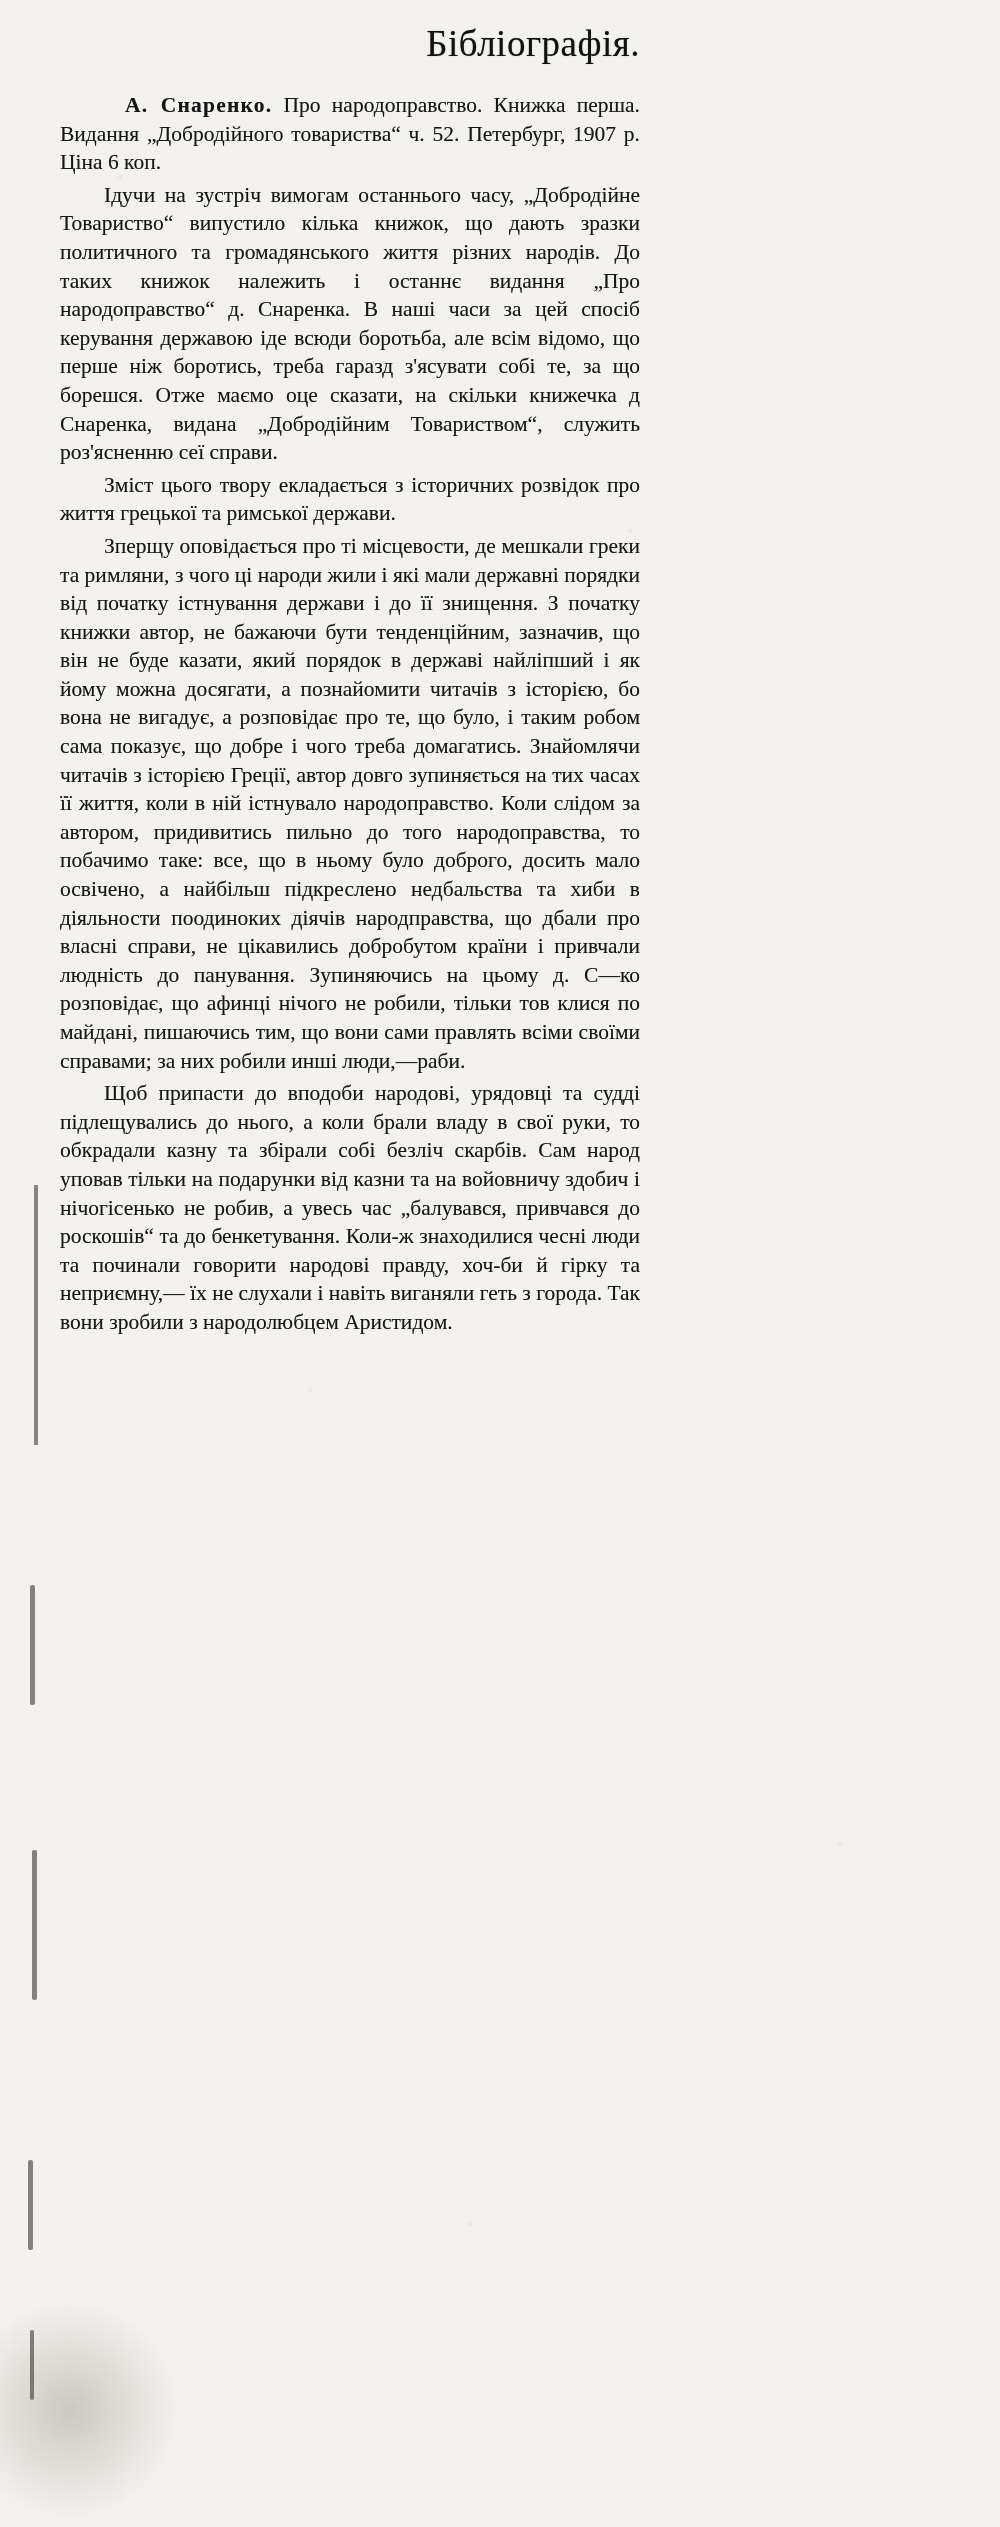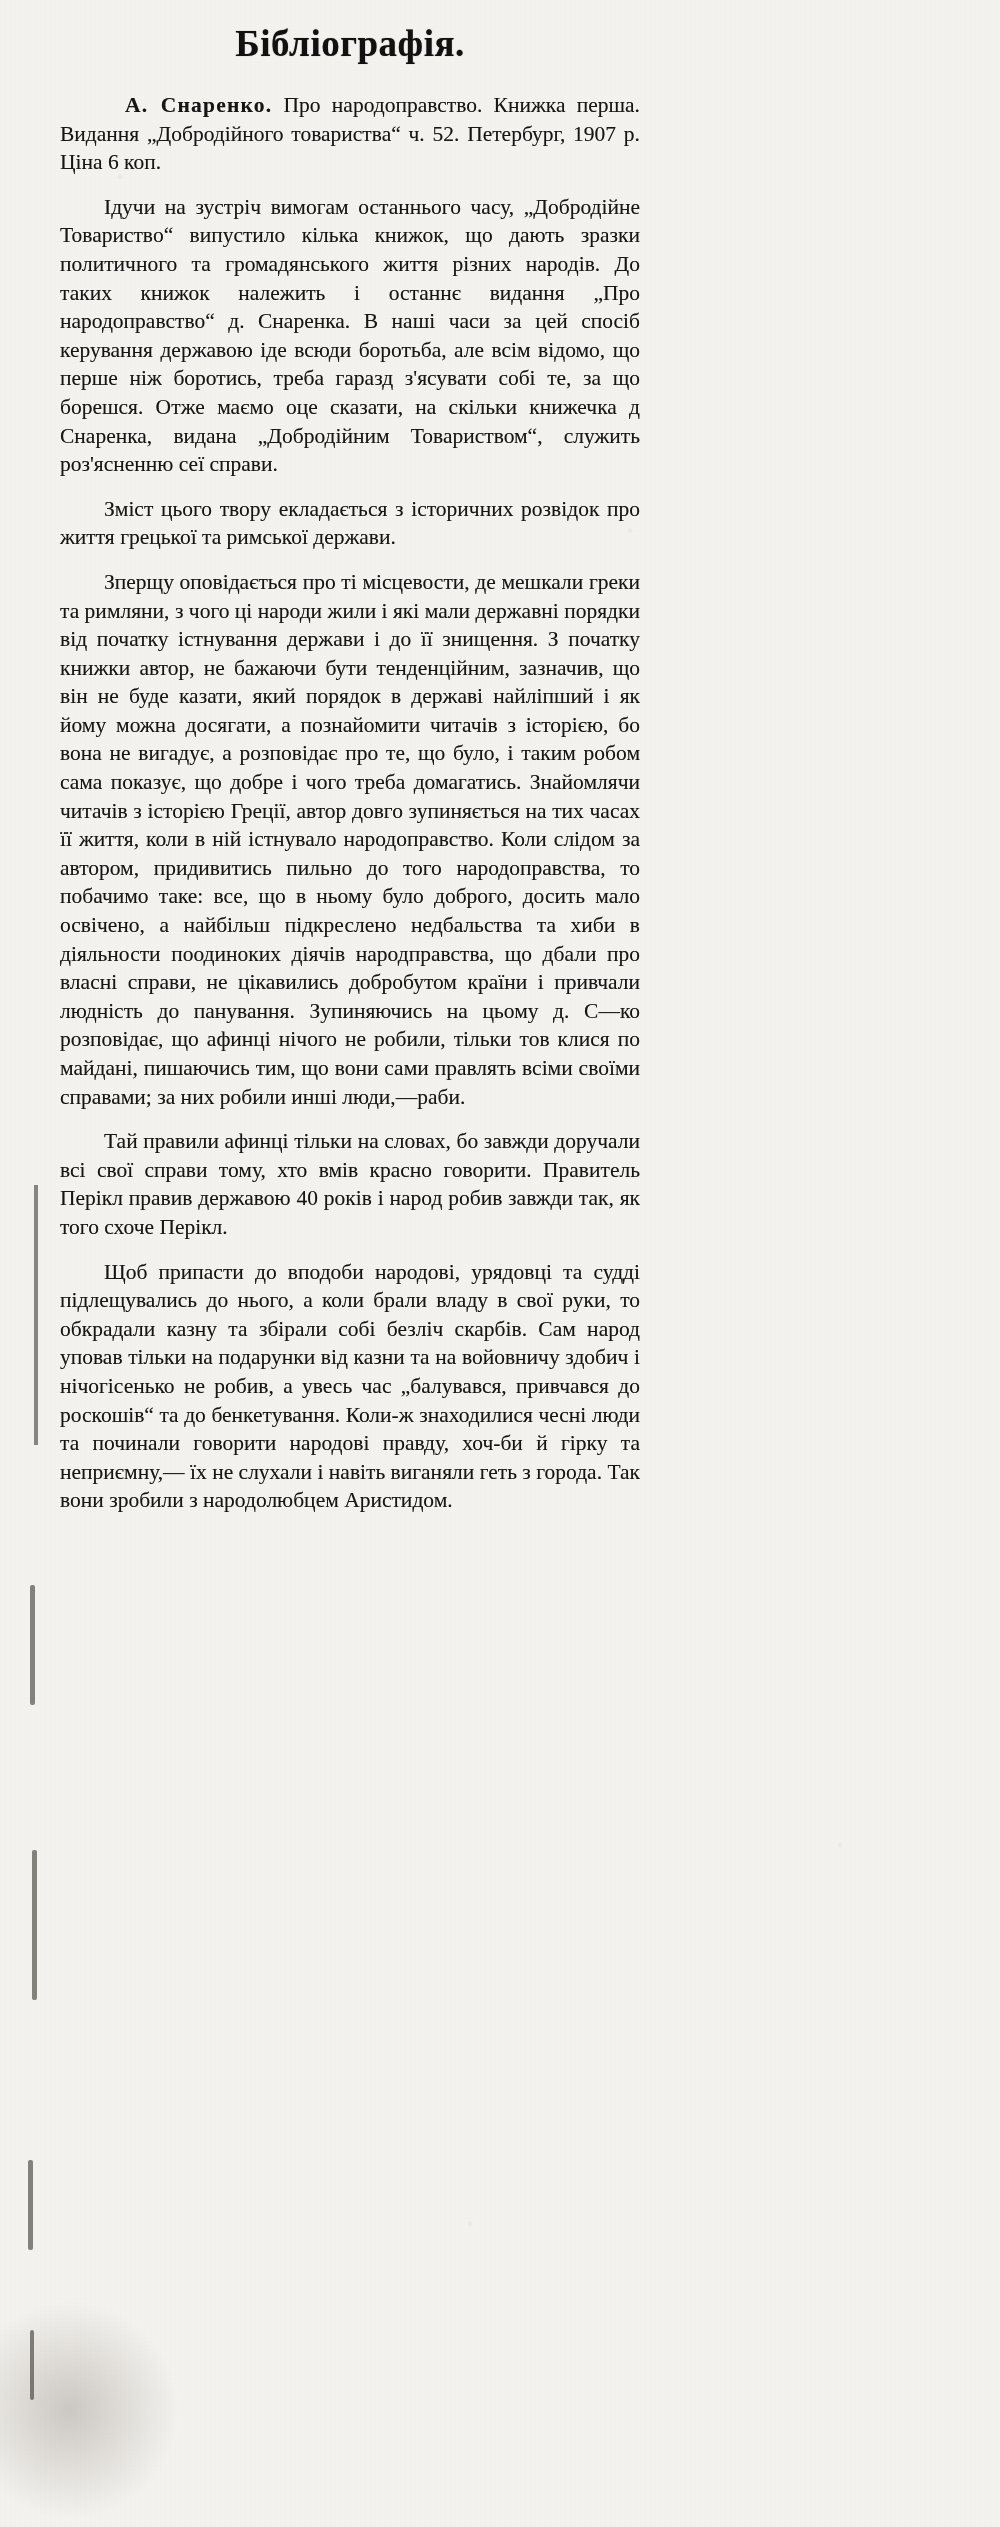--- a/index.html
+++ b/index.html
@@ -37,41 +37,41 @@
       repeating-linear-gradient(90deg, rgba(0,0,0,0.01) 0px, rgba(0,0,0,0.01) 1px, transparent 1px, transparent 5px);
   }
   .content {
     position: absolute;
     left: 60px;
     top: 0;
     width: 580px;
     padding-top: 22px;
   }
   .doc-title {
-    text-align: center;
+    text-align: right;
     font-family: "Liberation Serif", serif;
-    font-weight: bold;
+    font-weight: normal;
     font-size: 37px;
     letter-spacing: 0.5px;
     color: #111;
     margin: 0 0 26px 0;
     text-shadow: 0 0 1px rgba(0,0,0,0.45);
   }
   p.para {
     margin: 0 0 0 0;
     font-size: 21.5px;
     line-height: 1.33;
     text-align: justify;
     text-justify: inter-word;
     color: #161616;
     text-shadow: 0 0 0.6px rgba(0,0,0,0.35);
     hyphens: manual;
   }
   p.para + p.para {
-    margin-top: 16px;
+    margin-top: 4px;
   }
   .indent {
     text-indent: 44px;
   }
   .hanging {
     text-indent: 44px;
   }
   .bold-name {
     font-weight: bold;
     letter-spacing: 1.2px;
@@ -115,19 +115,18 @@
     <h1 class="doc-title">Бібліографія.</h1>
 
     <p class="para hanging"><span class="bold-name">А. Снаренко.</span><span> Про народоправство. Книжка перша. Видання „Добродійного товариства“ ч. 52. Петербург, 1907 р. Ціна 6 коп.</span></p>
 
     <p class="para indent">Ідучи на зустріч вимогам останнього часу, „Добродійне Товариство“ випустило кілька книжок, що дають зразки политичного та громадянського життя різних народів. До таких книжок належить і останнє видання „Про народоправство“ д. Снаренка. В наші часи за цей спосіб керування державою іде всюди боротьба, але всім відомо, що перше ніж боротись, треба гаразд з'ясувати собі те, за що борешся. Отже маємо оце сказати, на скільки книжечка д Снаренка, видана „Добродійним Товариством“, служить роз'ясненню сеї справи.</p>
 
     <p class="para indent">Зміст цього твору екладається з історичних розвідок про життя грецької та римської держави.</p>
 
     <p class="para indent">Зперщу оповідається про ті місцевости, де мешкали греки та римляни, з чого ці народи жили і які мали державні порядки від початку істнування держави і до її знищення. З початку книжки автор, не бажаючи бути тенденційним, зазначив, що він не буде казати, який порядок в державі найліпший і як йому можна досягати, а познайомити читачів з історією, бо вона не вигадує, а розповідає про те, що було, і таким робом сама показує, що добре і чого треба домагатись. Знайомлячи читачів з історією Греції, автор довго зупиняється на тих часах її життя, коли в ній істнувало народоправство. Коли слідом за автором, придивитись пильно до того народоправства, то побачимо таке: все, що в ньому було доброго, досить мало освічено, а найбільш підкреслено недбальства та хиби в діяльности поодиноких діячів народправства, що дбали про власні справи, не цікавились добробутом країни і привчали людність до панування. Зупиняючись на цьому д. С—ко розповідає, що афинці нічого не робили, тільки тов клися по майдані, пишаючись тим, що вони сами правлять всіми своїми справами; за них робили инші люди,—раби.</p>
 
-    <p class="para indent">Тай правили афинці тільки на словах, бо завжди доручали всі свої справи тому, хто вмів красно говорити. Правитель Перікл правив державою 40 років і народ робив завжди так, як того схоче Перікл.</p>
 
     <p class="para indent">Щоб припасти до вподоби народові, урядовці та судді підлещувались до нього, а коли брали владу в свої руки, то обкрадали казну та збірали собі безліч скарбів. Сам народ уповав тільки на подарунки від казни та на войовничу здобич і нічогісенько не робив, а увесь час „балувався, привчався до роскошів“ та до бенкетування. Коли-ж знаходилися чесні люди та починали говорити народові правду, хоч-би й гірку та неприємну,— їх не слухали і навіть виганяли геть з города. Так вони зробили з народолюбцем Аристидом.</p>
 
 
   </div>
 </div>
 
 </body></html>

